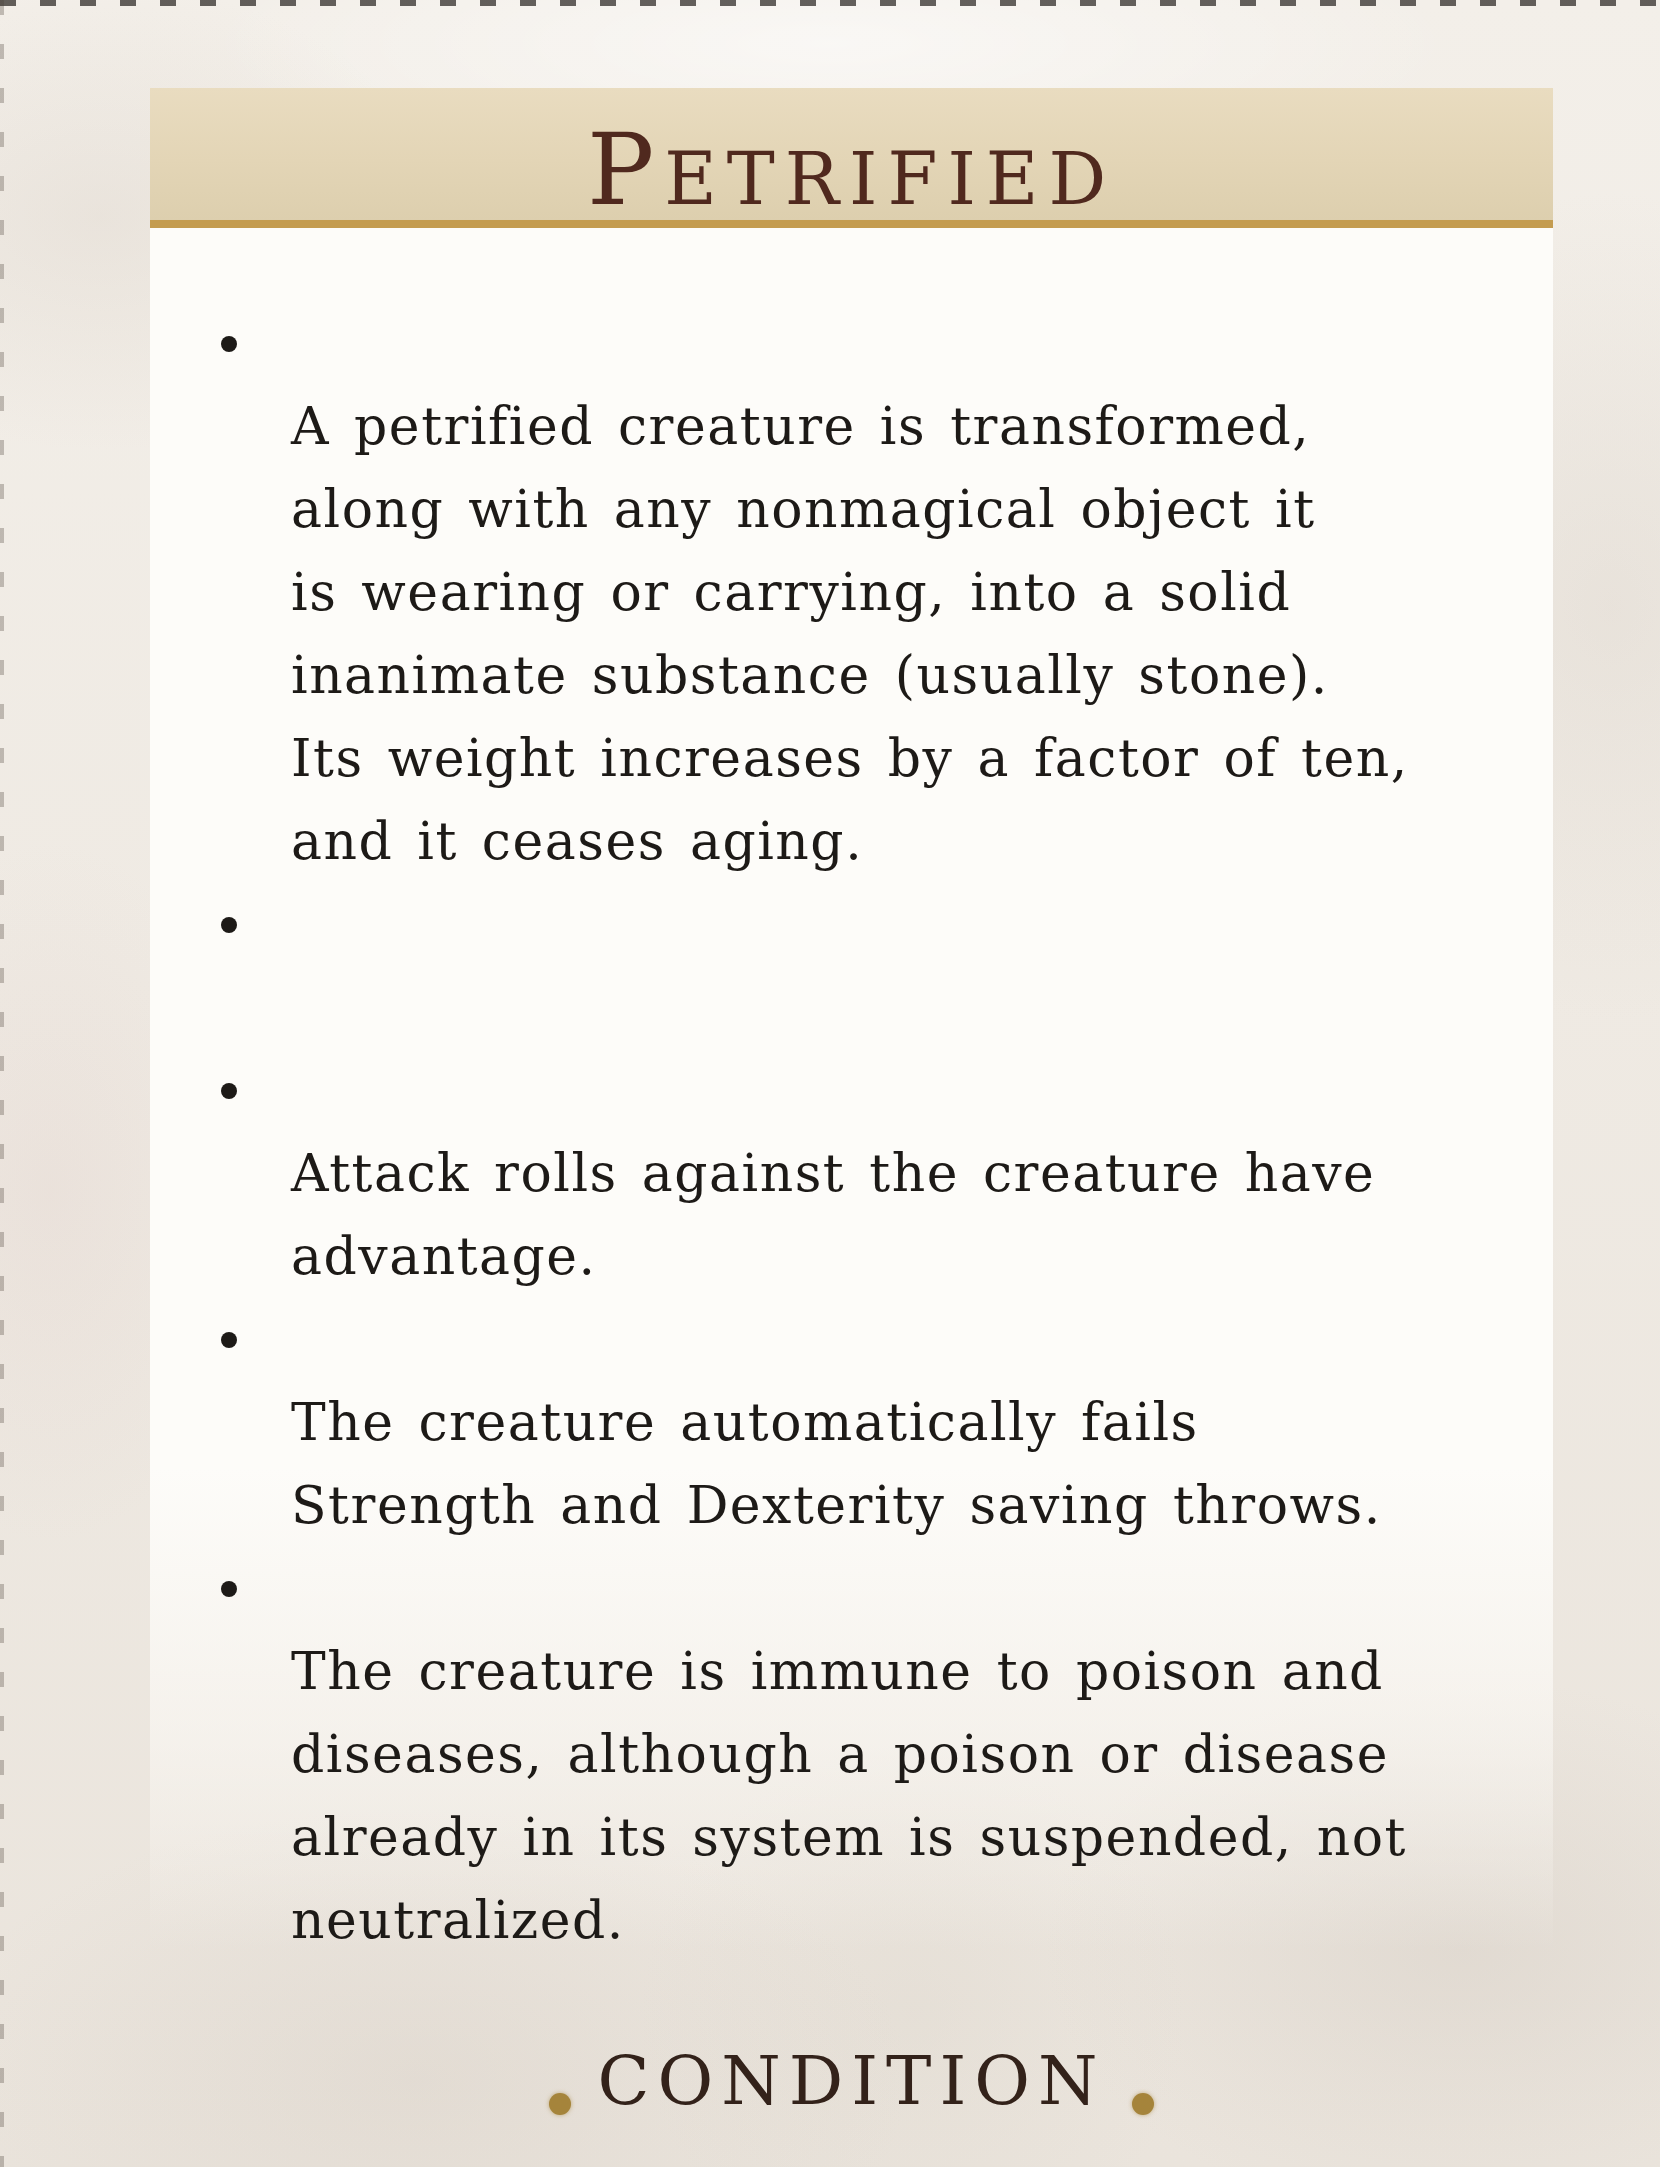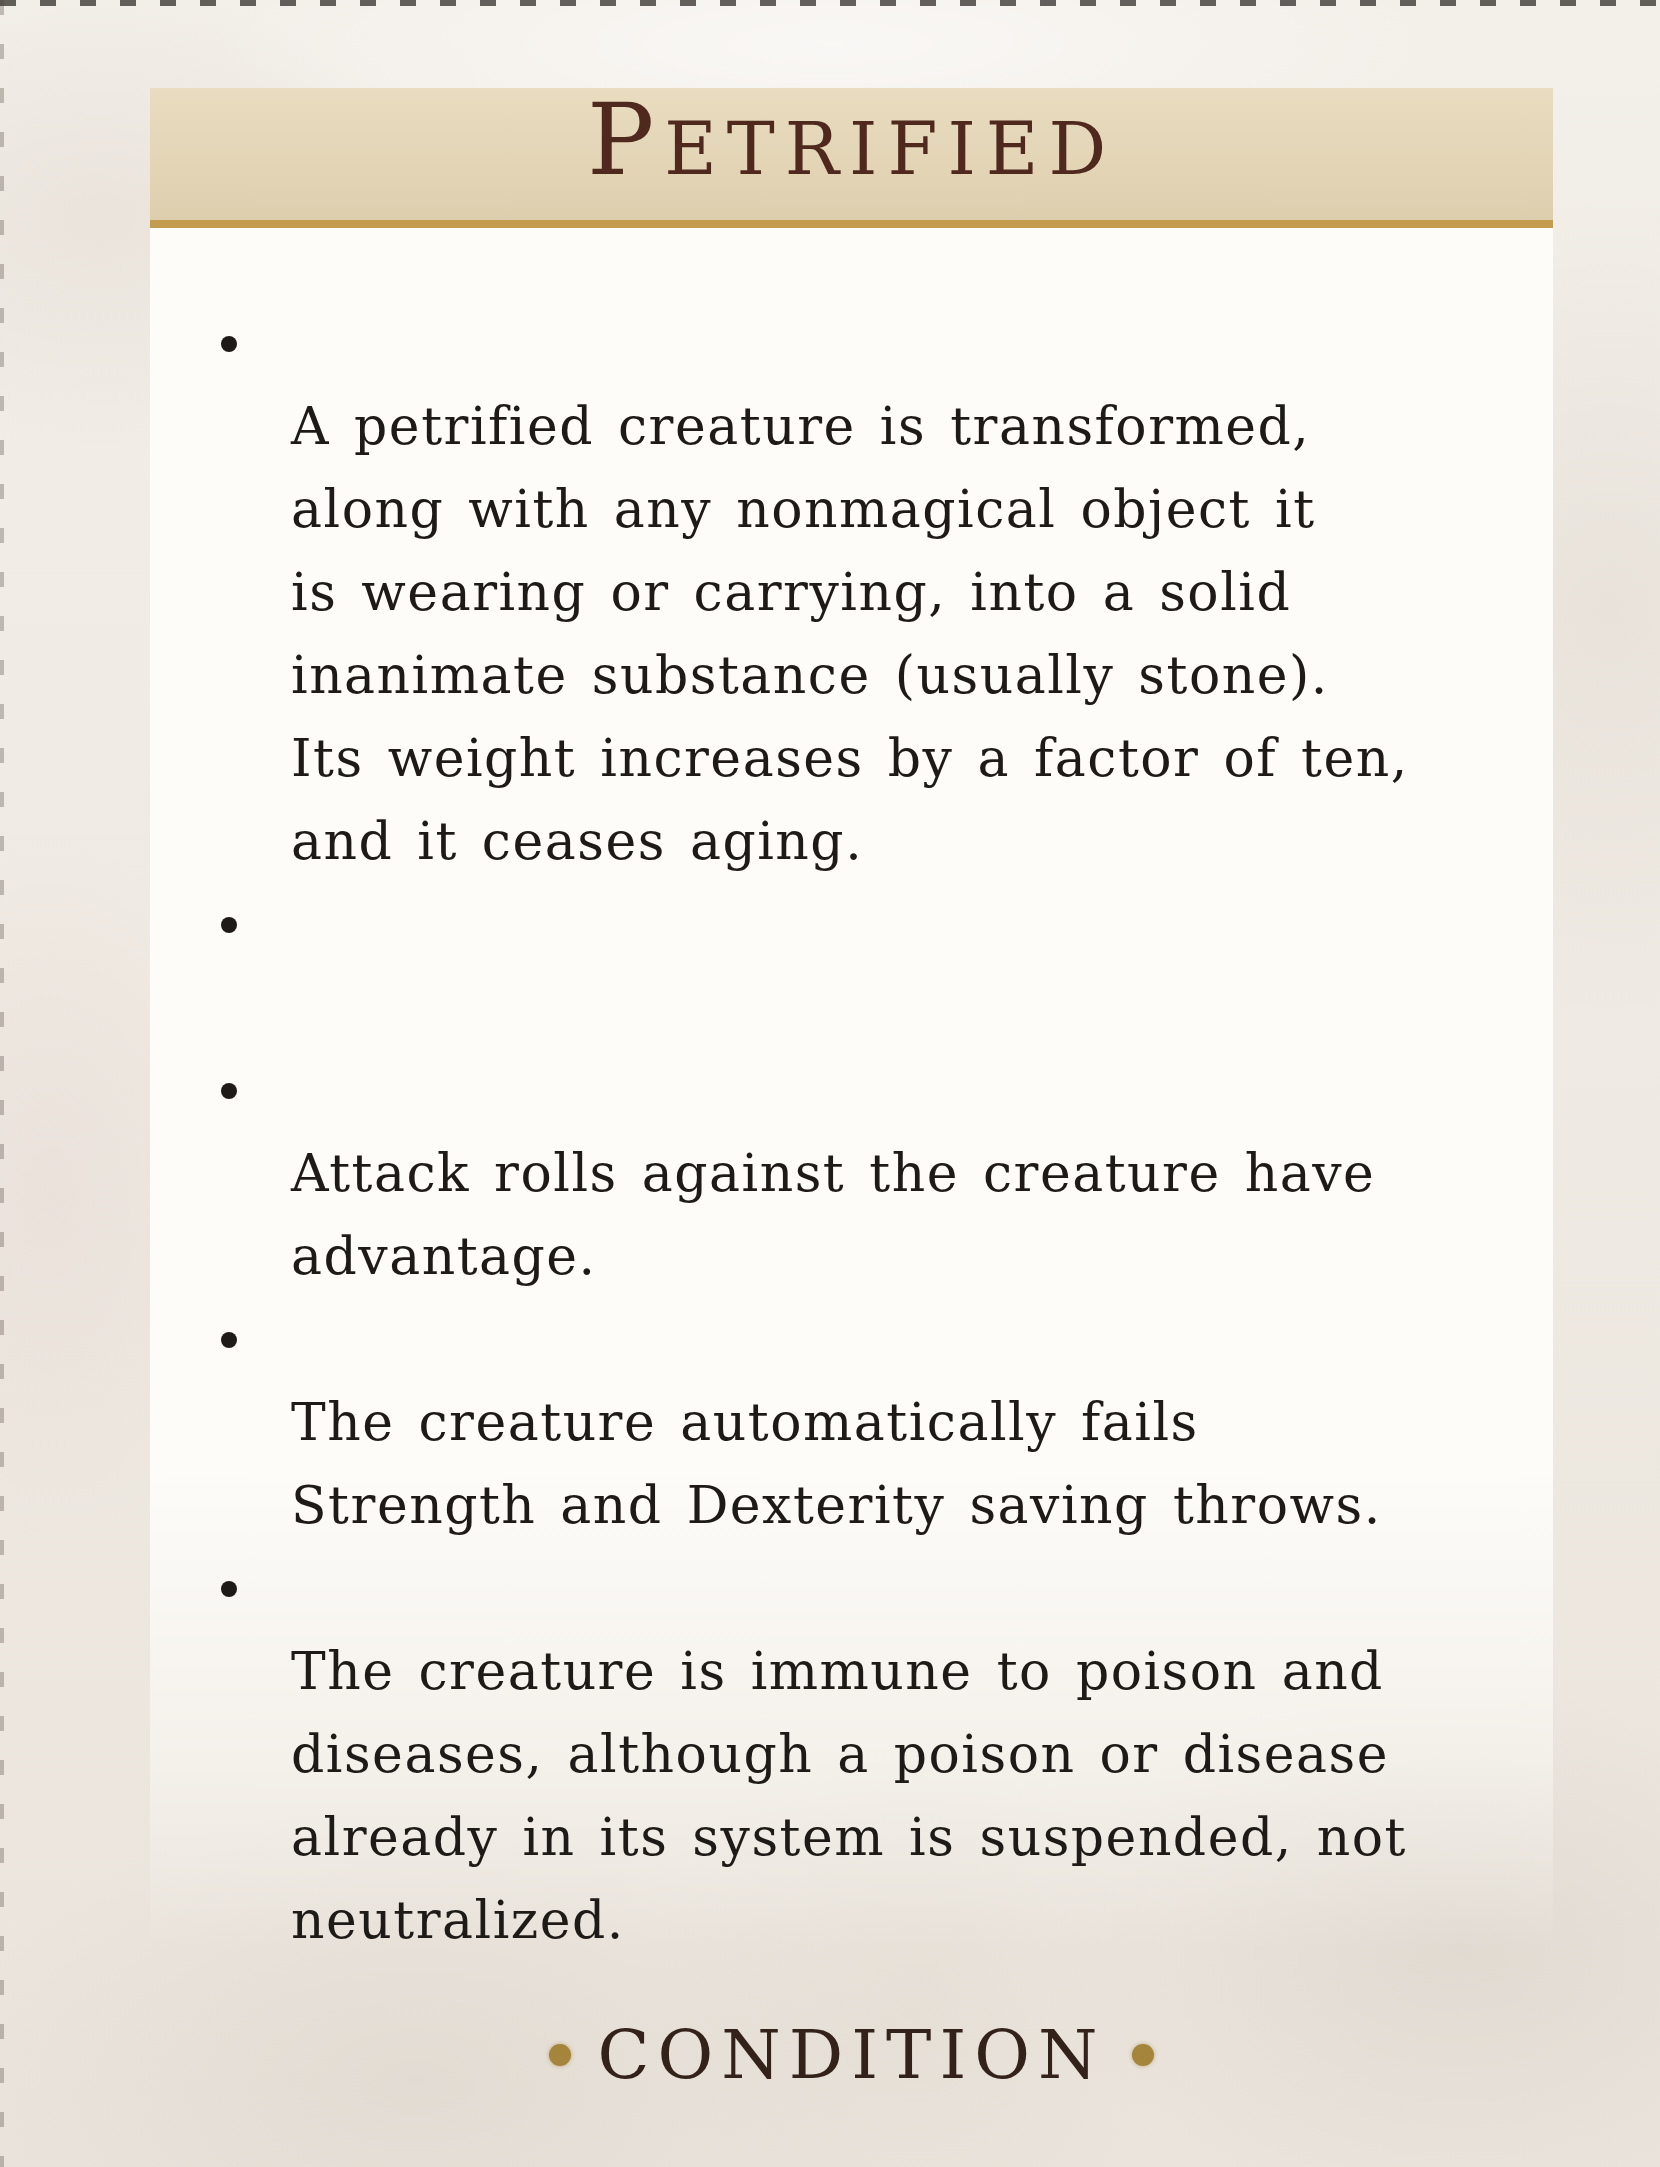--- a/index.html
+++ b/index.html
@@ -43,21 +43,21 @@
       rgba(252,250,246,0.55) 88%,
       rgba(250,247,242,0) 100%);
   }
 
   
   .card-header {
     position: absolute; left: 150px; top: 88px; width: 1403px; height: 140px;
     box-sizing: border-box;
     background: linear-gradient(180deg, #e9dcc0 0%, #e3d5b6 55%, #ddcfae 100%);
     border-bottom: 8px solid #c49c50;
-    display: flex; align-items: flex-start; justify-content: center;
+    display: flex; align-items: flex-end; justify-content: center;
   }
   .card-title {
     margin: 0; padding-top: 2px;
     font-size: 72px; font-weight: normal; line-height: 1;
     letter-spacing: 10px; color: #50291e;
     text-transform: uppercase;
   }
   .card-title::first-letter { font-size: 100px; }
 
   
@@ -77,21 +77,21 @@
   }
   .bullet .dot {
     position: absolute; left: 42px; top: 34px;
     width: 16px; height: 16px; border-radius: 50%;
     background: #1d1a17;
   }
 
   
   .card-footer {
     position: absolute; left: 150px; top: 1995px; width: 1403px; height: 120px;
-    display: flex; align-items: center; justify-content: center; gap: 26px;
+    display: flex; align-items: flex-end; justify-content: center; gap: 26px;
   }
   .footer-label {
     font-size: 68px; line-height: 1;
     letter-spacing: 8px; color: #33221a;
     text-transform: uppercase;
   }
   .gdot {
     width: 22px; height: 22px; border-radius: 50%;
     background: #a5843b;
     box-shadow: 0 0 4px rgba(165,132,59,0.6);

